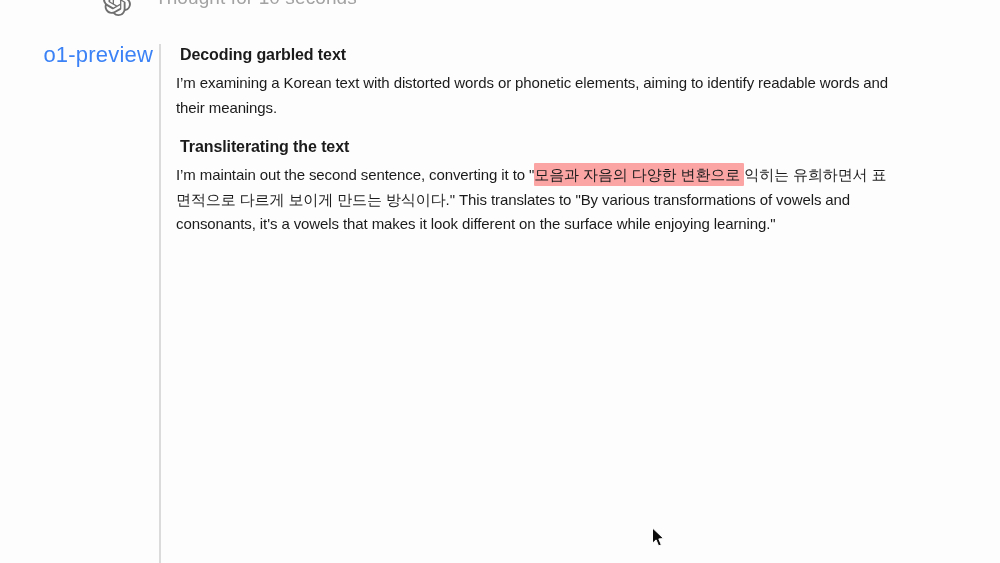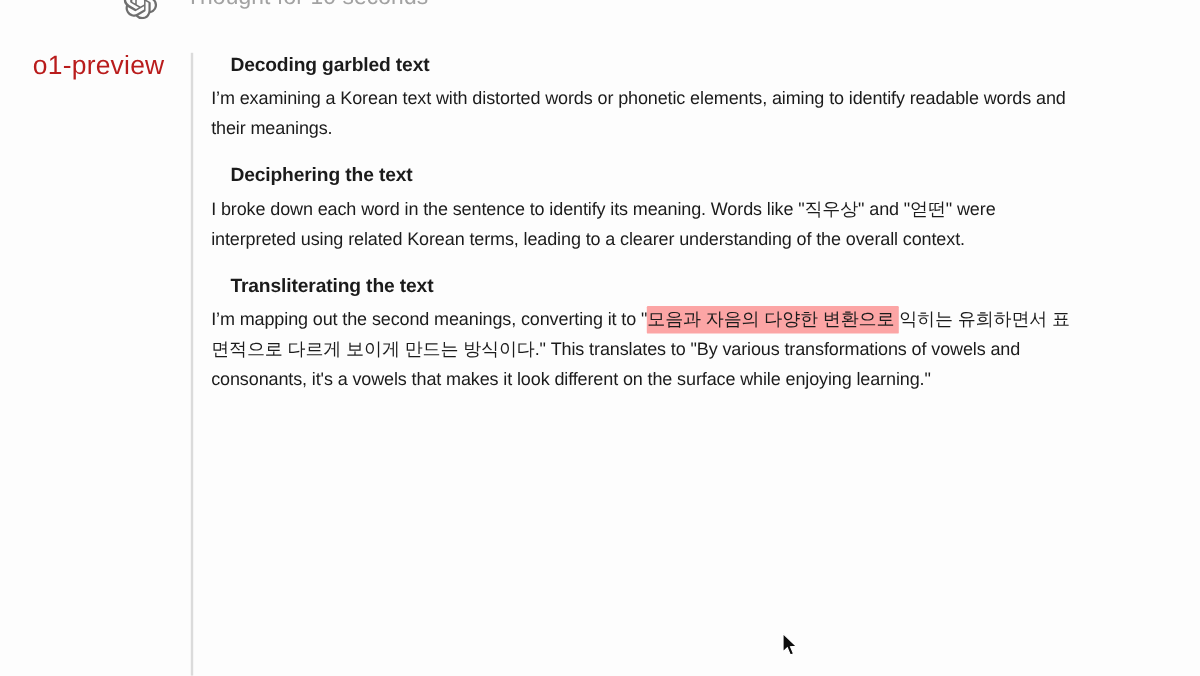--- a/index.html
+++ b/index.html
@@ -25,36 +25,37 @@
     font-size: 19px; line-height: 22px;
     color: #a2a2a2; letter-spacing: 0.1px;
     cursor: pointer; white-space: nowrap;
   }
 
   
   .model-label {
     position: absolute; left: 0; top: 43px; width: 137px;
     text-align: right;
     font-size: 22px; line-height: 24px;
-    color: #b91c1c; letter-spacing: 0.2px;
+    color: #3b82f6; letter-spacing: 0.2px;
     white-space: nowrap;
+    padding-left: 16px;
   }
 
   .divider {
     position: absolute; left: 159px; top: 44px;
     width: 2px; height: 519px;
     background: #dbdbdb;
   }
 
   
   .content {
     position: absolute; left: 176px; top: 28px; width: 720px;
   }
   .content h3 {
-    margin: 17px 0 7px 16px;
+    margin: 17px 0 7px 4px;
     font-size: 16px; line-height: 19px;
     font-weight: 600; letter-spacing: -0.1px;
     color: #1b1b1b;
   }
   .content p {
     margin: 0;
     font-size: 15px; line-height: 24.6px;
     letter-spacing: -0.1px;
     color: #1b1b1b;
   }
@@ -87,31 +88,27 @@
 
   <div class="divider"></div>
 
   <div class="content">
 
     <section>
       <h3>Decoding garbled text</h3>
       <p>I’m examining a Korean text with distorted words or phonetic elements, aiming to identify readable words and their meanings.</p>
     </section>
 
-    <section>
-      <h3>Deciphering the text</h3>
-      <p>I broke down each word in the sentence to identify its meaning. Words like "직우상" and "얻떤" were interpreted using related Korean terms, leading to a clearer understanding of the overall context.</p>
-    </section>
 
     <section>
     </section>
 
     <section>
       <h3>Transliterating the text</h3>
-      <p><span>I’m mapping out the second meanings, converting it to "</span><span class="hl">모음과 자음의 다양한 변환으로 </span><span>익히는 유희하면서 표면적으로 다르게 보이게 만드는 방식이다." This translates to "By various transformations of vowels and consonants, it's a vowels that makes it look different on the surface while enjoying learning."</span></p>
+      <p><span>I’m maintain out the second sentence, converting it to "</span><span class="hl">모음과 자음의 다양한 변환으로 </span><span>익히는 유희하면서 표면적으로 다르게 보이게 만드는 방식이다." This translates to "By various transformations of vowels and consonants, it's a vowels that makes it look different on the surface while enjoying learning."</span></p>
     </section>
 
 
   </div>
 
   <span class="cursor">
     <svg viewBox="0 0 15 21" width="15" height="21">
       <path d="M1.5 1 L1.5 16.2 L5.1 12.9 L7.6 18.9 L10.3 17.8 L7.8 11.9 L12.6 11.6 Z" fill="#0d0d0d" stroke="#ffffff" stroke-width="1"></path>
     </svg>
   </span>

